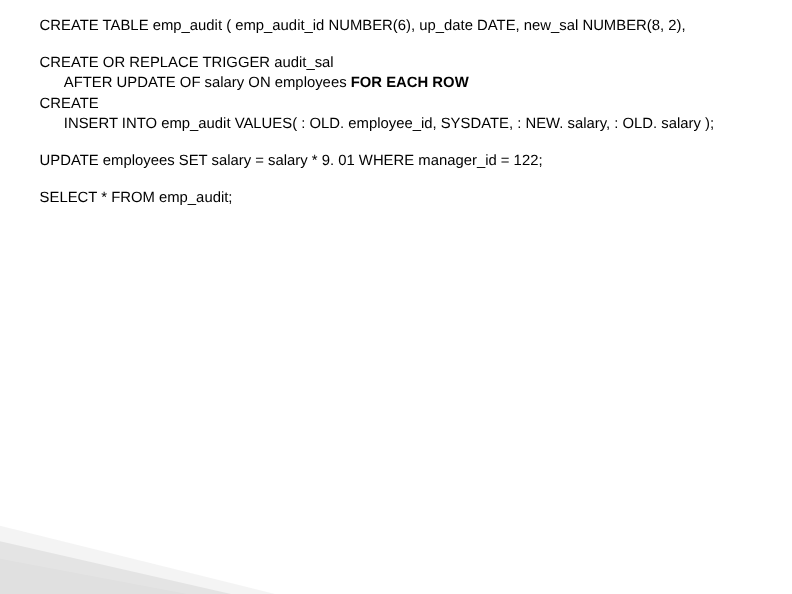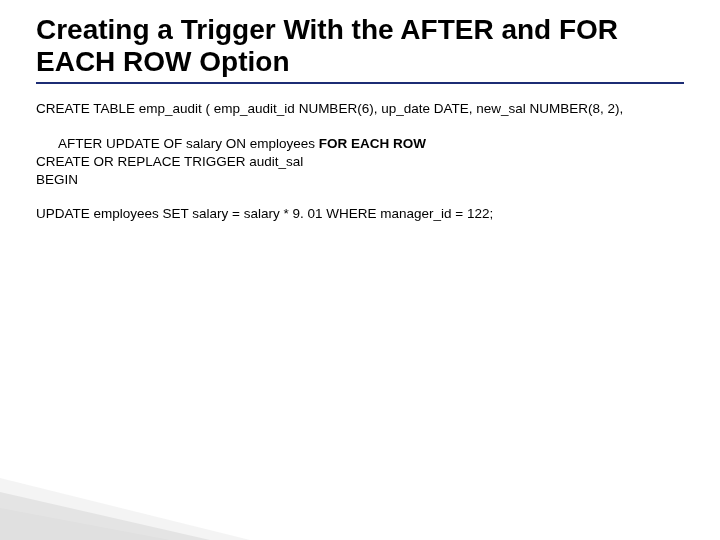--- a/index.html
+++ b/index.html
@@ -47,35 +47,38 @@
     bottom: 0;
     width: 260px;
     height: 70px;
     pointer-events: none;
   }
 </style>
 </head>
 <body>
 
 <div class="slide">
-  <div class="title">Creating a Trigger With the AFTER and FOR EACH ROW Option</div>
 
   <div class="code-block">
     <div class="code-line">CREATE TABLE emp_audit ( emp_audit_id NUMBER(6), up_date DATE, new_sal NUMBER(8, 2),</div>
   </div>
 
   <div class="code-block">
+    <div class="code-line">CREATE OR REPLACE TRIGGER audit_sal</div>
     <div class="code-line"><span class="indent"><span>AFTER UPDATE OF salary ON employees </span><span class="bold">FOR EACH ROW</span></span></div>
-    <div class="code-line">CREATE OR REPLACE TRIGGER audit_sal</div>
-    <div class="code-line">BEGIN</div>
+    <div class="code-line">CREATE</div>
+    <div class="code-line"><span class="indent">INSERT INTO emp_audit VALUES( : OLD. employee_id, SYSDATE, : NEW. salary, : OLD. salary );</span></div>
   </div>
 
   <div class="code-block">
     <div class="code-line">UPDATE employees SET salary = salary * 9. 01 WHERE manager_id = 122;</div>
   </div>
 
+  <div class="code-block">
+    <div class="code-line">SELECT * FROM emp_audit;</div>
+  </div>
 </div>
 
 <svg class="corner-wedge" viewBox="0 0 260 70" preserveAspectRatio="none">
   <polygon points="0,70 0,38 170,70" fill="#d9d9d9"></polygon>
   <polygon points="0,70 0,22 210,70" fill="#c6c6c6" opacity="0.7"></polygon>
   <polygon points="0,70 0,8 250,70" fill="#ededed" opacity="0.6"></polygon>
 </svg>
 
 </body></html>

